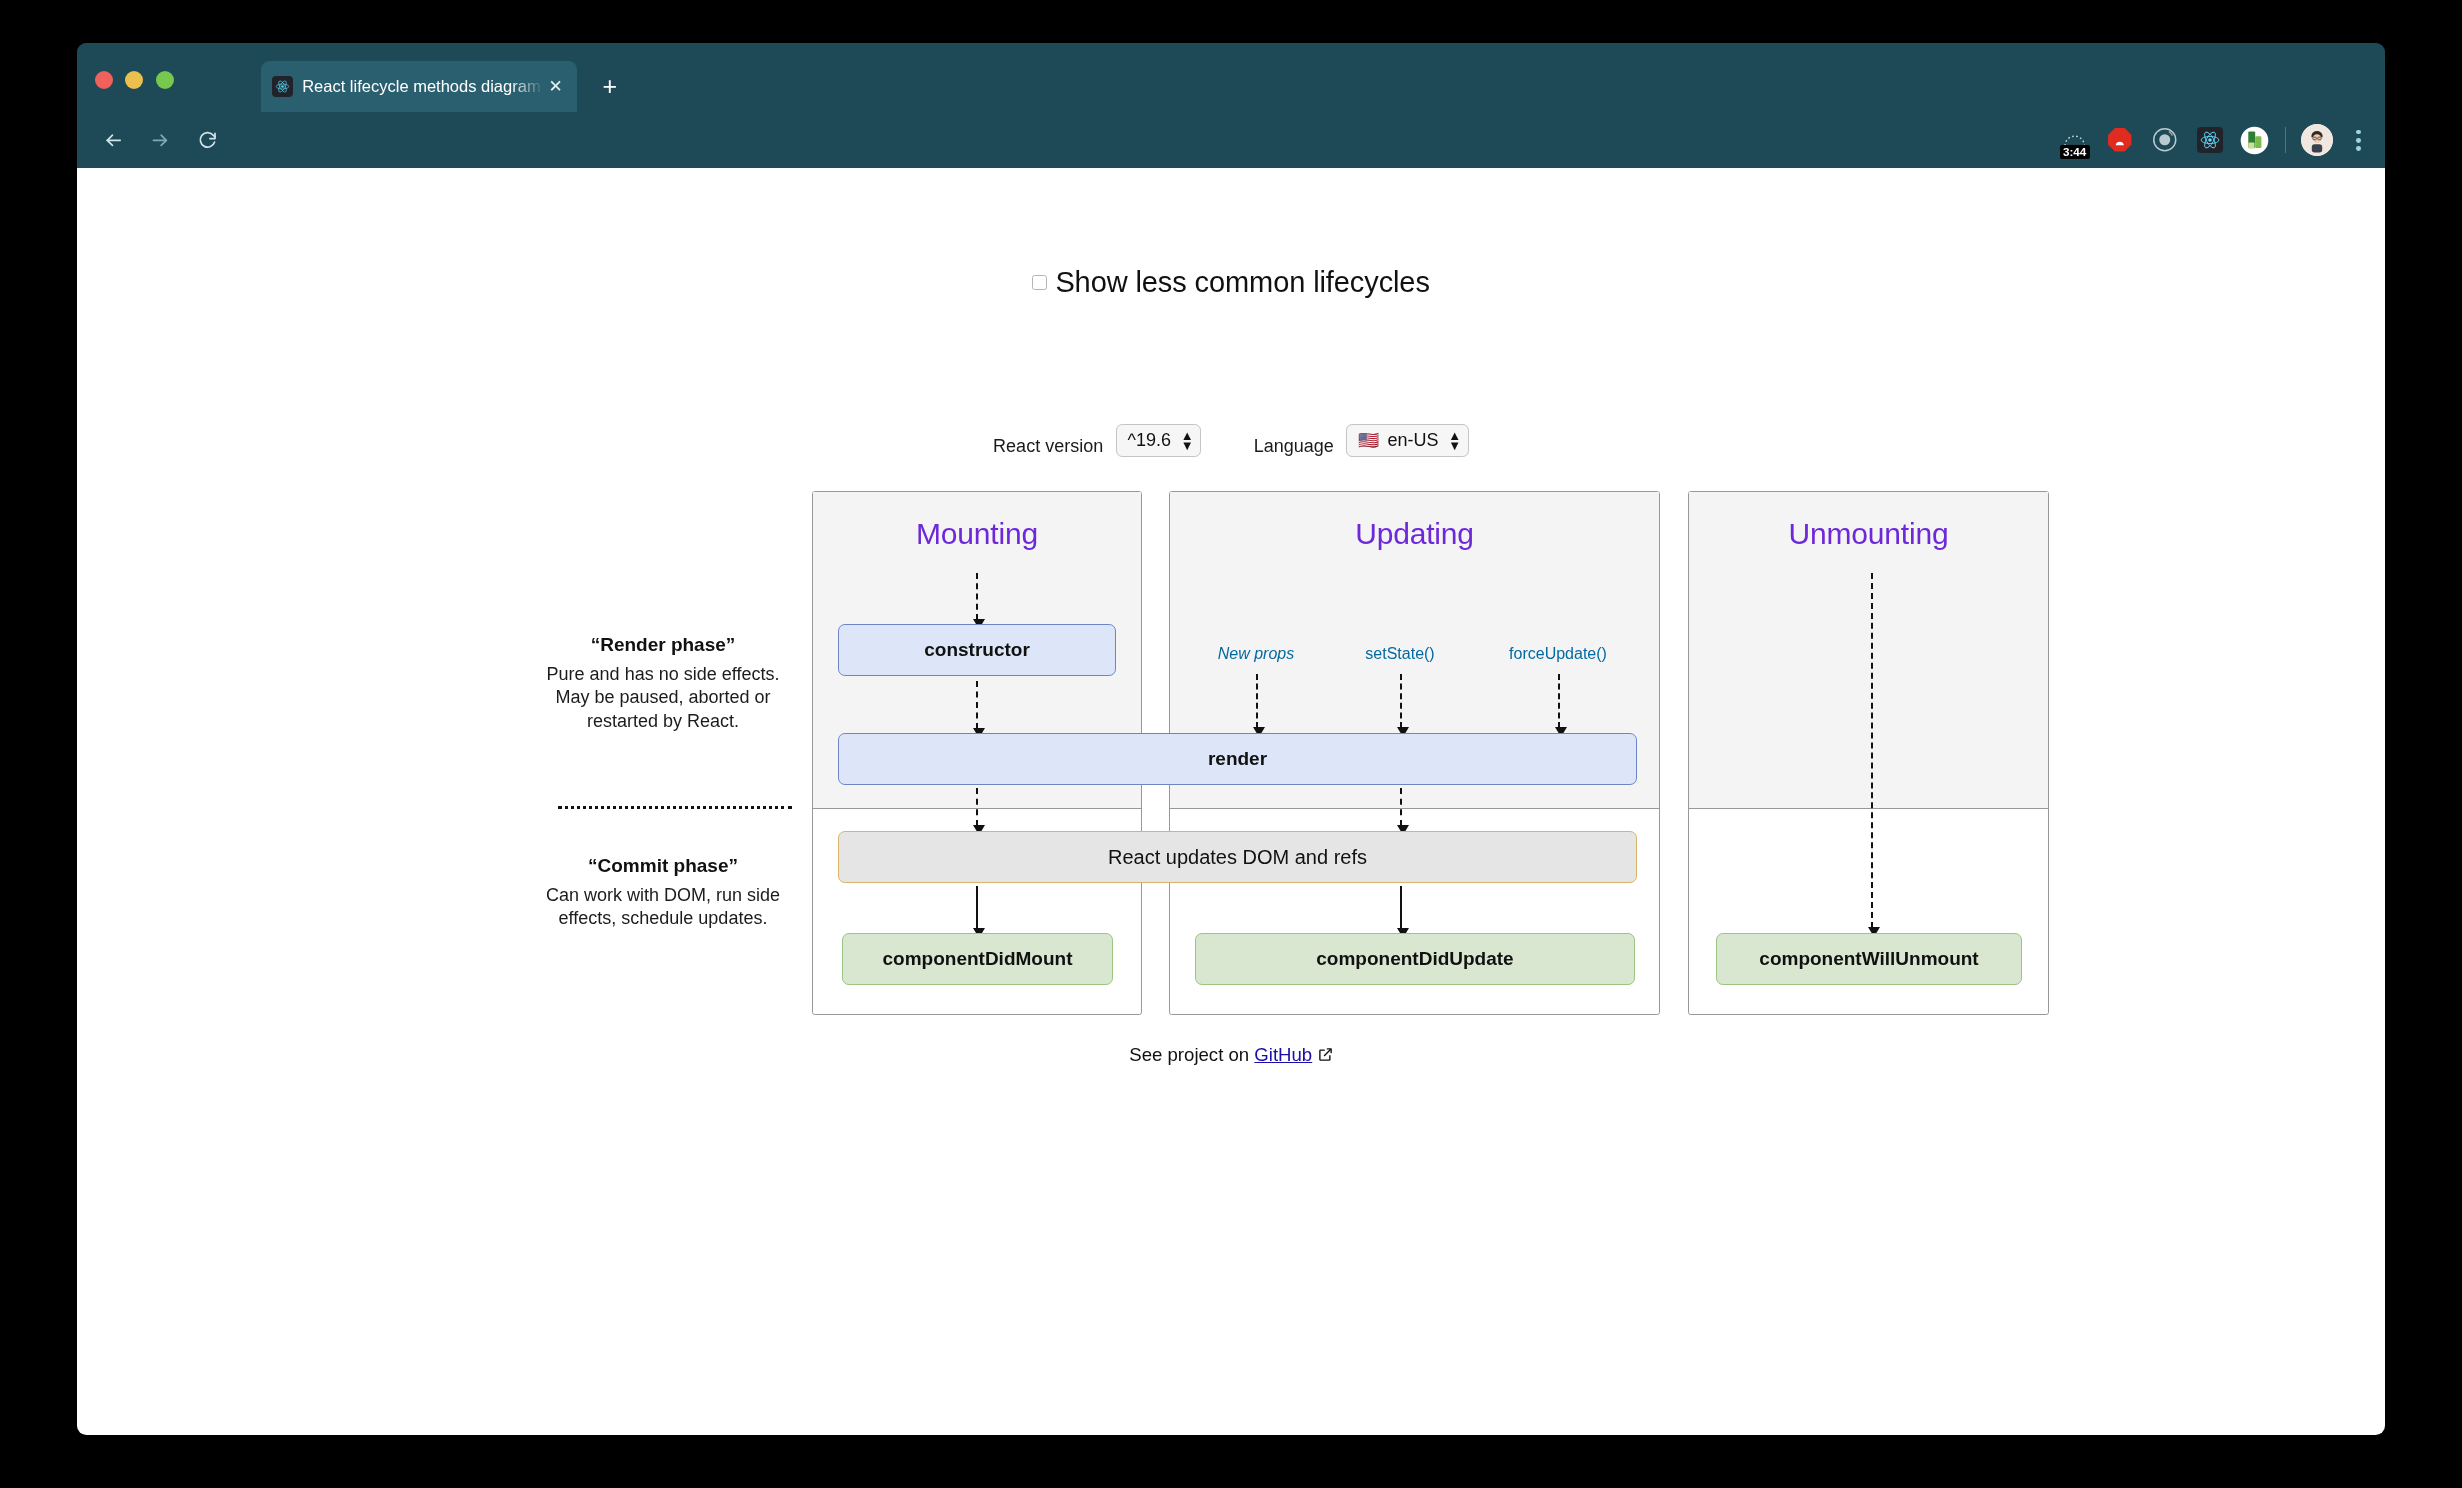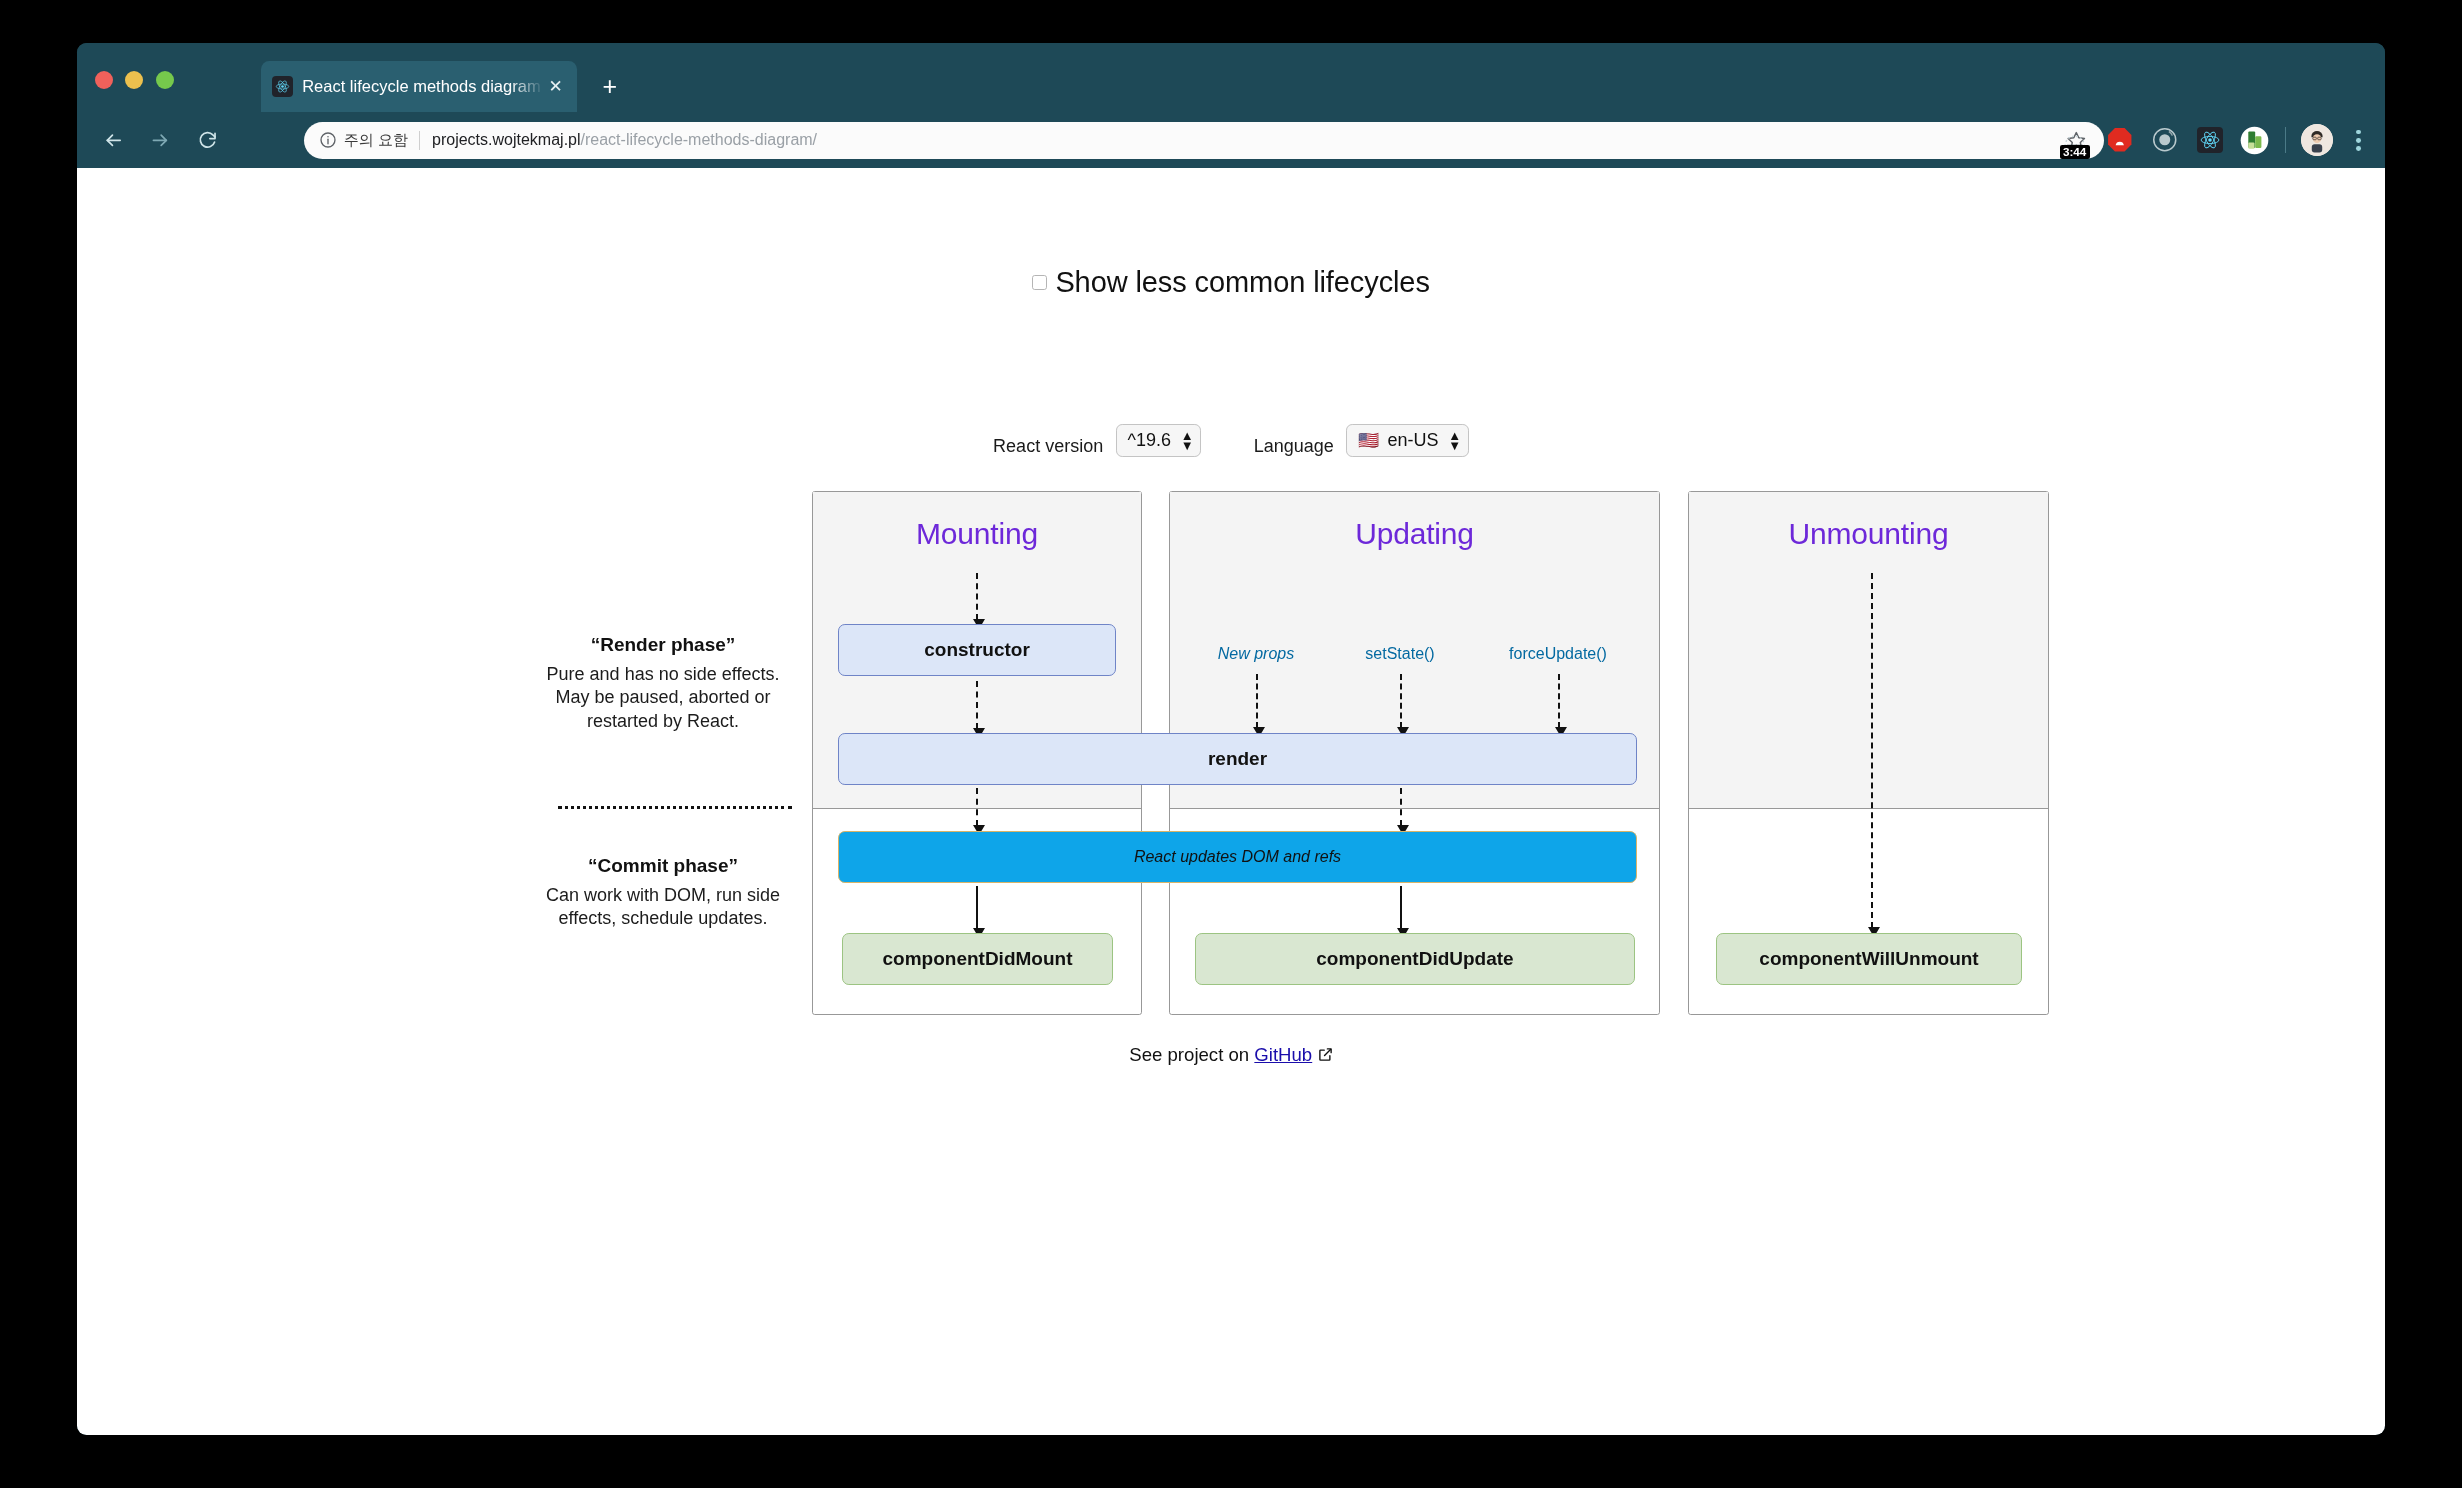--- a/index.html
+++ b/index.html
@@ -333,21 +333,21 @@
     display: flex;
     align-items: center;
     justify-content: center;
     font-size: 19px;
     font-weight: bold;
     color: #111;
     z-index: 4;
   }
   .node.blue   { background: #dce6f8; border: 1.4px solid #6f84c7; }
   .node.green  { background: #d9e7d1; border: 1.4px solid #9cc482; }
-  .node.yellow { background: #0ea5e9; border: 1.4px solid #d9b468; font-style: italic; font-weight: normal; font-size: 16px; }
+  .node.yellow { background: #e5e5e5; border: 1.4px solid #d9b468; font-weight: normal; font-size: 20px; }
 
   #node-constructor   { left: 761px; top: 456px; width: 278px; }
   #node-render        { left: 761px; top: 565px; width: 799px; }
   #node-react-updates { left: 761px; top: 663px; width: 799px; }
   #node-did-mount     { left: 765px; top: 765px; width: 271px; }
   #node-did-update    { left: 1118px; top: 765px; width: 440px; }
   #node-will-unmount  { left: 1639px; top: 765px; width: 306px; }
 
   
   .trigger {
@@ -458,37 +458,20 @@
           <polyline points="13 6 19 12 13 18"></polyline>
       </svg>
     </div>
     <div class="nav-btn">
       <svg width="20.6" height="20.6" viewBox="0 0 24 24" fill="none" stroke="#cfe4e8" stroke-width="2" stroke-linecap="round" stroke-linejoin="round">
         <polyline points="21 4 21 10 15 10"></polyline>
         <path d="M20.5 14a8.5 8.5 0 1 1-2-8.4L21 8"></path>
       </svg>
     </div>
 
-    <div id="omnibox">
-      <span class="omni-info-icon">
-        <svg width="18" height="18" viewBox="0 0 24 24" fill="none" stroke="#5f6368" stroke-width="1.8">
-          <circle cx="12" cy="12" r="9.3"></circle>
-          <line x1="12" y1="11" x2="12" y2="17" stroke-linecap="round"></line>
-          <circle cx="12" cy="7.6" r="1.05" fill="#5f6368" stroke="none"></circle>
-        </svg>
-      </span>
-      <span class="omni-security-text">주의 요함</span>
-      <span class="omni-sep"></span>
-      <span class="omni-url"><b>projects.wojtekmaj.pl</b><span>/react-lifecycle-methods-diagram/</span></span>
-      <span class="omni-star">
-        <svg width="20.6" height="20.6" viewBox="0 0 24 24" fill="none" stroke="#5f6368" stroke-width="1.7" stroke-linejoin="round">
-          <polygon points="12 3 14.9 9.1 21.5 9.9 16.7 14.5 17.9 21 12 17.8 6.1 21 7.3 14.5 2.5 9.9 9.1 9.1"></polygon>
-        </svg>
-      </span>
-    </div>
 
     <div id="extensions">
       <div class="ext-icon">
         <svg width="23.4" height="16.5" viewBox="0 0 34 24">
           <path d="M3 20 A14 14 0 0 1 31 20" fill="none" stroke="#c6d4d8" stroke-width="2" stroke-dasharray="2.5 3.5"></path>
           <path d="M6 20 L28 20" stroke="#2b3a3f" stroke-width="3" stroke-linecap="round"></path>
         </svg>
         <span class="ext-badge">3:44</span>
       </div>
       <div class="ext-icon">

